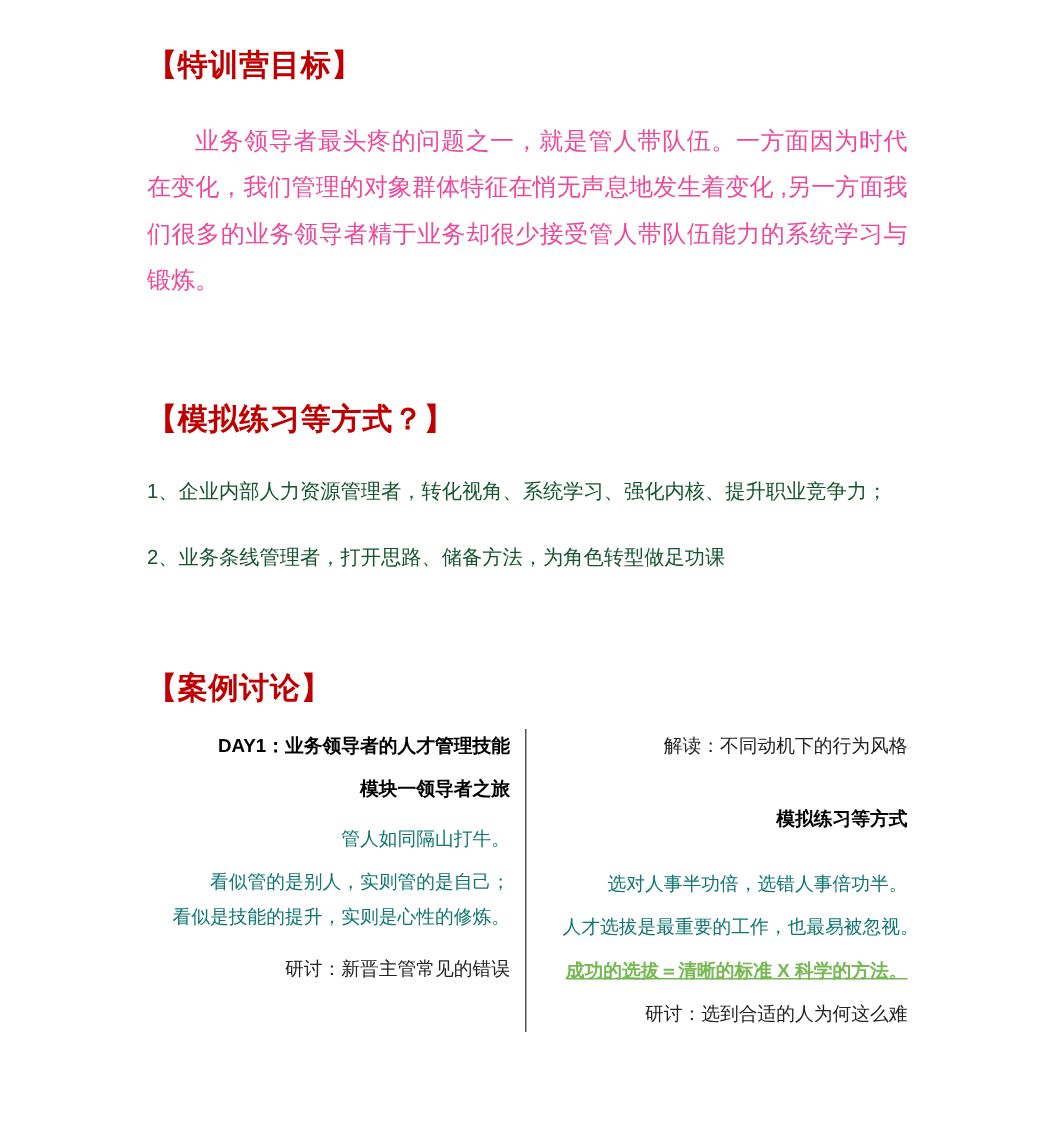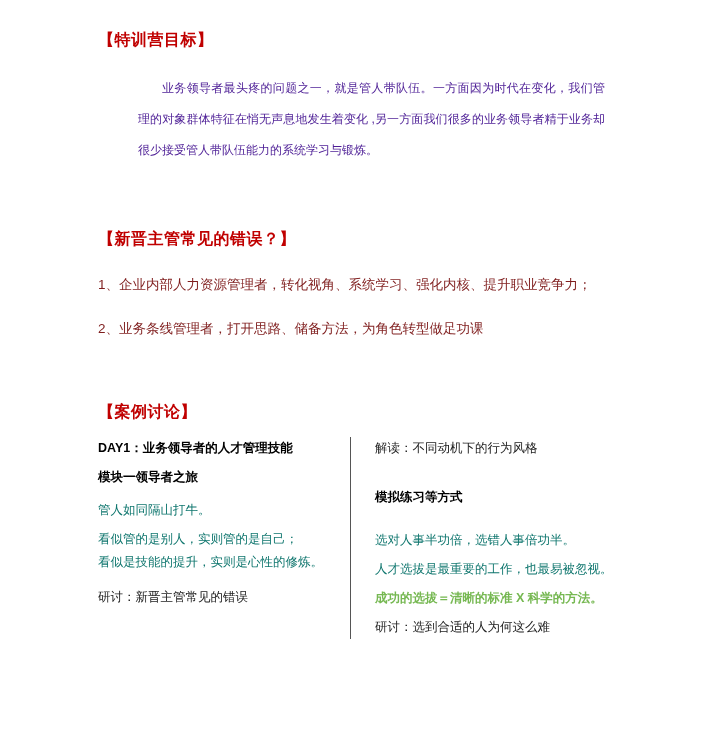--- a/index.html
+++ b/index.html
@@ -17,42 +17,41 @@
   .page {
     position: relative;
     width: 705px;
     height: 750px;
     box-sizing: border-box;
     padding: 0 100px 0 98px;
   }
   .section-heading {
     color: #c00000;
     font-weight: bold;
-    font-size: 16px;
+    font-size: 20px;
     letter-spacing: 0.5px;
   }
   .h-goal { margin-top: 30px; }
   .h-who { margin-top: 63px; }
   .h-content { margin-top: 58px; }
 
   .para {
-    font-size: 12px;
+    font-size: 16px;
     line-height: 31px;
-    color: #4c1d95;
+    color: #ec4899;
     text-align: justify;
     margin-top: 16px;
     text-indent: 2em;
-    margin-left: 40px;
   }
   .para.first { margin-top: 22px; }
 
   .list-line {
     font-size: 13.5px;
     line-height: 30px;
-    color: #7f1d1d;
+    color: #14532d;
     margin-top: 14px;
   }
   .list-line.first { margin-top: 20px; }
 
   
   .content-block {
     margin-top: 14px;
     position: relative;
     display: flex;
     font-size: 12.5px;
@@ -65,46 +64,48 @@
     padding-right: 10px;
   }
   .col-right {
     width: 255px;
     padding-left: 24px;
     border-left: 1px solid #555;
   }
   .row-line {
     line-height: 23px;
     white-space: nowrap;
+    text-align: right;
   }
   .bold {
     font-weight: bold;
     color: #000;
   }
   .green {
     color: #0f766e;
   }
   .green-b {
     color: #76b852;
     font-weight: bold;
+    text-decoration: underline;
   }
   .spacer-6 { height: 6px; }
   .spacer-10 { height: 10px; }
   .spacer-20 { height: 20px; }
   .spacer-26 { height: 26px; }
 </style>
 </head>
 <body>
 
 <div class="page">
 
   <div class="section-heading h-goal">【特训营目标】</div>
   <div class="para first">业务领导者最头疼的问题之一，就是管人带队伍。一方面因为时代在变化，我们管理的对象群体特征在悄无声息地发生着变化 ,另一方面我们很多的业务领导者精于业务却很少接受管人带队伍能力的系统学习与锻炼。</div>
 
-  <div class="section-heading h-who">【新晋主管常见的错误？】</div>
+  <div class="section-heading h-who">【模拟练习等方式？】</div>
   <div class="list-line first">1、企业内部人力资源管理者，转化视角、系统学习、强化内核、提升职业竞争力；</div>
   <div class="list-line">2、业务条线管理者，打开思路、储备方法，为角色转型做足功课</div>
 
   <div class="section-heading h-content">【案例讨论】</div>
 
   <div class="content-block">
 
     <div class="col col-left">
       <div class="row-line bold">DAY1：业务领导者的人才管理技能</div>
       <div class="spacer-6"></div>

